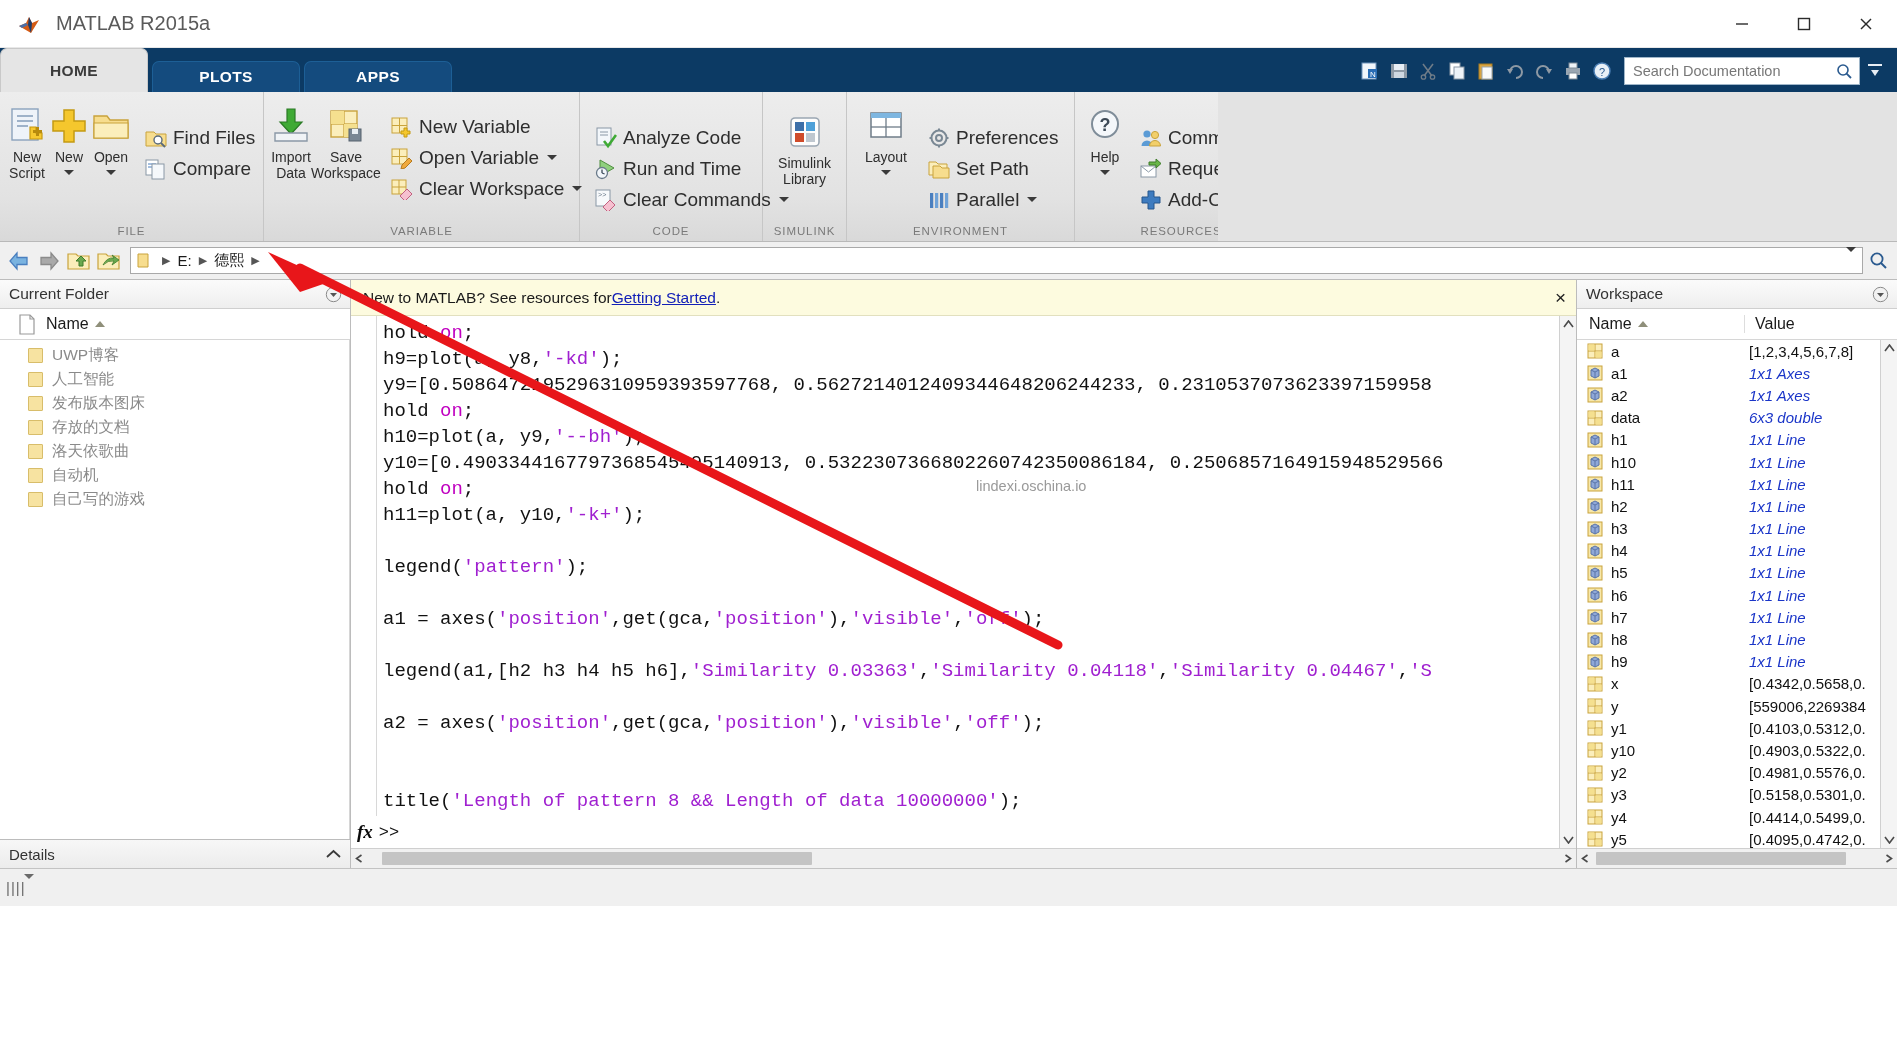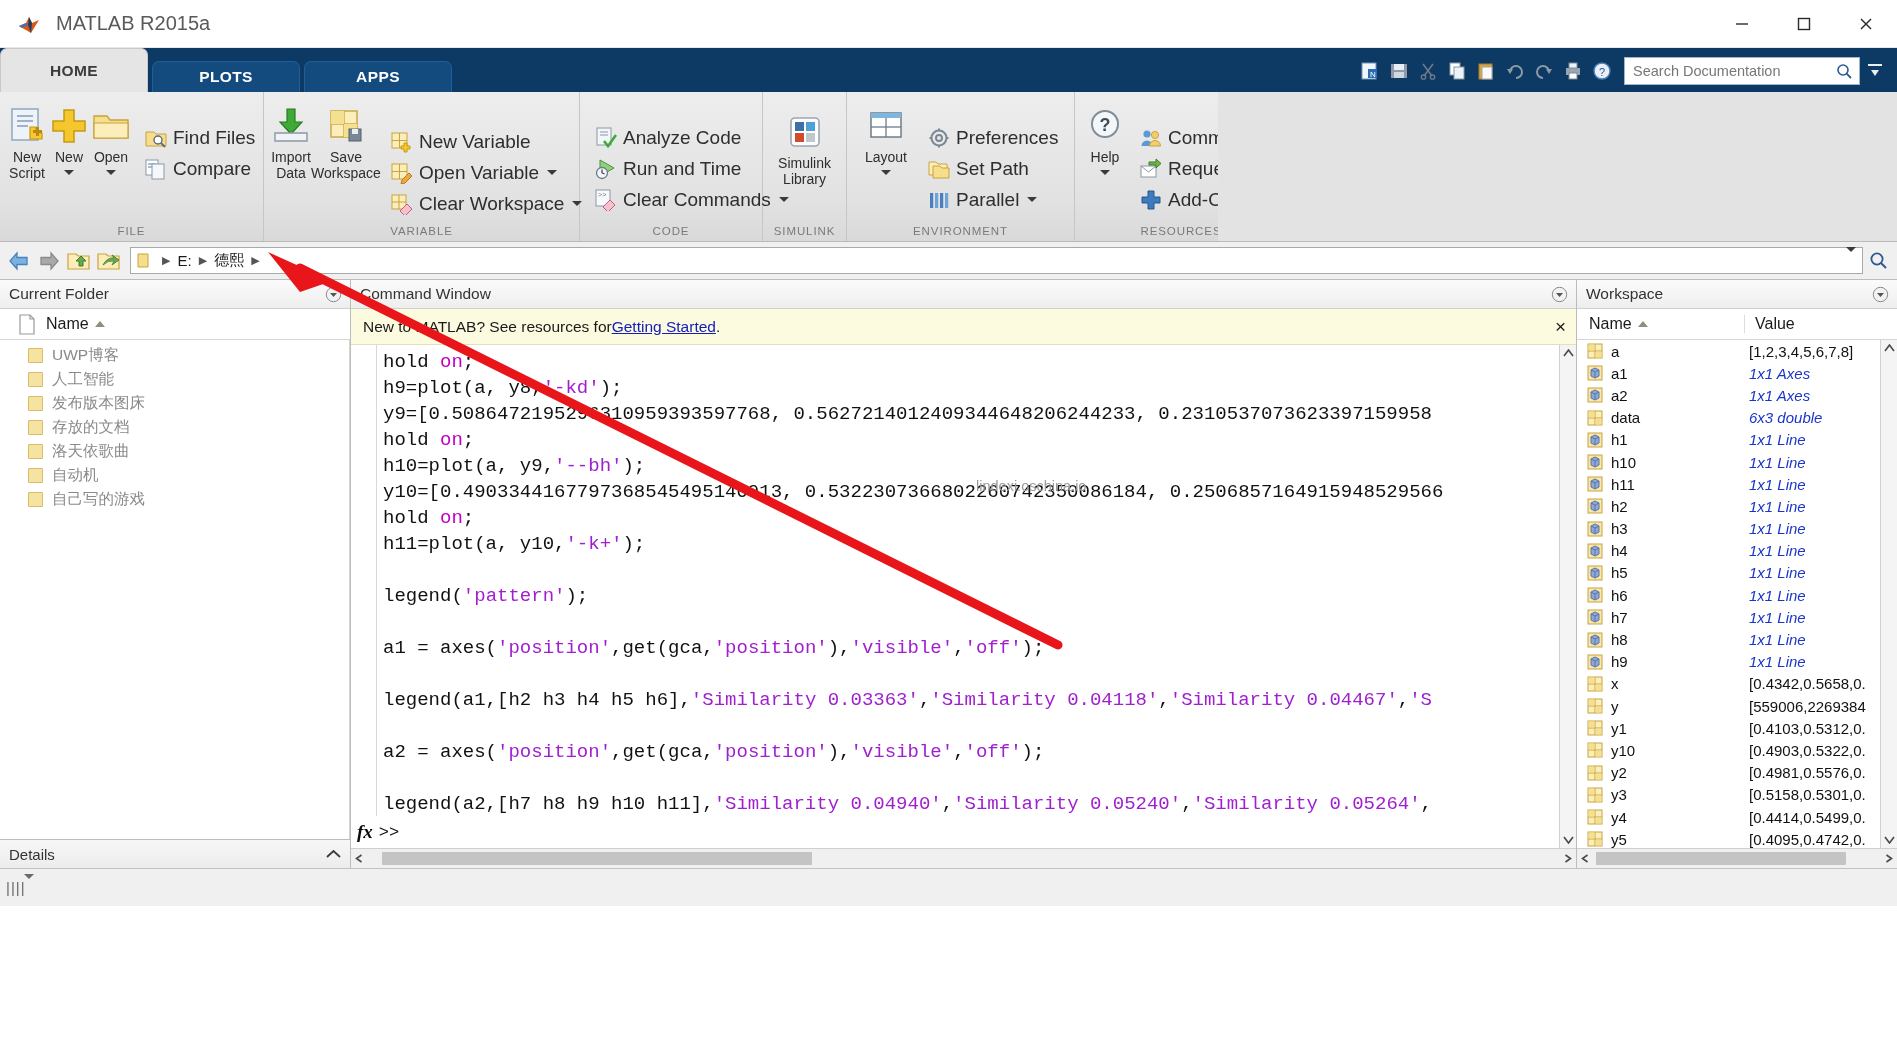--- a/index.html
+++ b/index.html
@@ -458,21 +458,21 @@
             <line x1="6" y1="19" x2="32" y2="19" stroke="#c9a33c" stroke-width="1.3"></line>
             <rect x="6" y="6" width="13" height="13" fill="#f5e08f"></rect>
             <rect x="19" y="19" width="13" height="13" fill="#f5e08f"></rect>
             <rect x="24" y="24" width="12" height="12" fill="#7a8794" stroke="#55616d"></rect>
             <rect x="27" y="24" width="6" height="5" fill="#e9eef3"></rect>
           </svg>
         </div>
         <div class="blabel">Save<br>Workspace</div>
       </div>
 
-      <div class="smallcol" style="margin-left:6px;margin-top:26px">
+      <div class="smallcol" style="margin-left:6px;margin-top:11px">
         <div class="smallbtn">
           <div class="sicon">
             <svg width="22" height="22">
                 <rect x="1" y="2" width="15" height="15" fill="#fbeebb" stroke="#c9a33c"></rect>
                 <line x1="8.5" y1="2" x2="8.5" y2="17" stroke="#c9a33c"></line>
                 <line x1="1" y1="9.5" x2="16" y2="9.5" stroke="#c9a33c"></line>
                 <path d="M13 12 h3 v3 h3 v3 h-3 v3 h-3 v-3 h-3 v-3 h3 z" fill="#f5c72d" stroke="#c49a13"></path>
               </svg>
           </div>
           <div class="slabel">New Variable</div>
@@ -789,30 +789,20 @@
       <span class="spacer"></span>
       <span>
         <svg width="17" height="12">
             <path d="M2 9 L8.5 3 L15 9" fill="none" stroke="#3a3a3a" stroke-width="1.8"></path>
           </svg>
       </span>
     </div>
   </div>
 
   <div class="panel" id="cmdwin">
-    <div class="panelhdr">
-      <span>Command Window</span>
-      <span class="spacer"></span>
-      <span class="hdrbtn">
-        <svg width="17" height="17">
-            <circle cx="8.5" cy="8.5" r="7.2" fill="#f2f2f2" stroke="#8a8a8a"></circle>
-            <path d="M5 7 L8.5 11 L12 7 Z" fill="#555"></path>
-          </svg>
-      </span>
-    </div>
     <div id="cmd-banner">
       <span>New to MATLAB? See resources for </span>
         <a href="#">Getting Started</a>
         <span>.</span>
       <span class="spacer"></span>
       <span class="closex">×</span>
     </div>
     <div id="cmd-body">
       <div id="cmd-gutter"></div>
       <div id="cmd-text">
@@ -826,21 +816,20 @@
           <div><span>h11=plot(a, y10,</span><span class="str">'-k+'</span><span>);</span></div>
           <div class="blankline">&nbsp;</div>
           <div><span>legend(</span><span class="str">'pattern'</span><span>);</span></div>
           <div class="blankline">&nbsp;</div>
           <div><span>a1 = axes(</span><span class="str">'position'</span><span>,get(gca,</span><span class="str">'position'</span><span>),</span><span class="str">'visible'</span><span>,</span><span class="str">'off'</span><span>);</span></div>
           <div class="blankline">&nbsp;</div>
           <div><span>legend(a1,[h2 h3 h4 h5 h6],</span><span class="str">'Similarity 0.03363'</span><span>,</span><span class="str">'Similarity 0.04118'</span><span>,</span><span class="str">'Similarity 0.04467'</span><span>,</span><span class="str">'S</span></div>
           <div class="blankline">&nbsp;</div>
           <div><span>a2 = axes(</span><span class="str">'position'</span><span>,get(gca,</span><span class="str">'position'</span><span>),</span><span class="str">'visible'</span><span>,</span><span class="str">'off'</span><span>);</span></div>
           <div class="blankline">&nbsp;</div>
-          <div><span>legend(a2,[h7 h8 h9 h10 h11],</span><span class="str">'Similarity 0.04940'</span><span>,</span><span class="str">'Similarity 0.05240'</span><span>,</span><span class="str">'Similarity 0.05264'</span><span>,</span></div>
           <div class="blankline">&nbsp;</div>
           <div><span>title(</span><span class="str">'Length of pattern 8 &amp;&amp; Length of data 10000000'</span><span>);</span></div>
         </div>
       <div id="cmd-vscroll">
         <div class="sb-arrow">
             <svg width="11" height="9">
               <path d="M1 7 L5.5 1 L10 7" fill="none" stroke="#4a4a4a" stroke-width="1.6"></path>
             </svg>
           </div>
         <div class="sb-track"></div>

